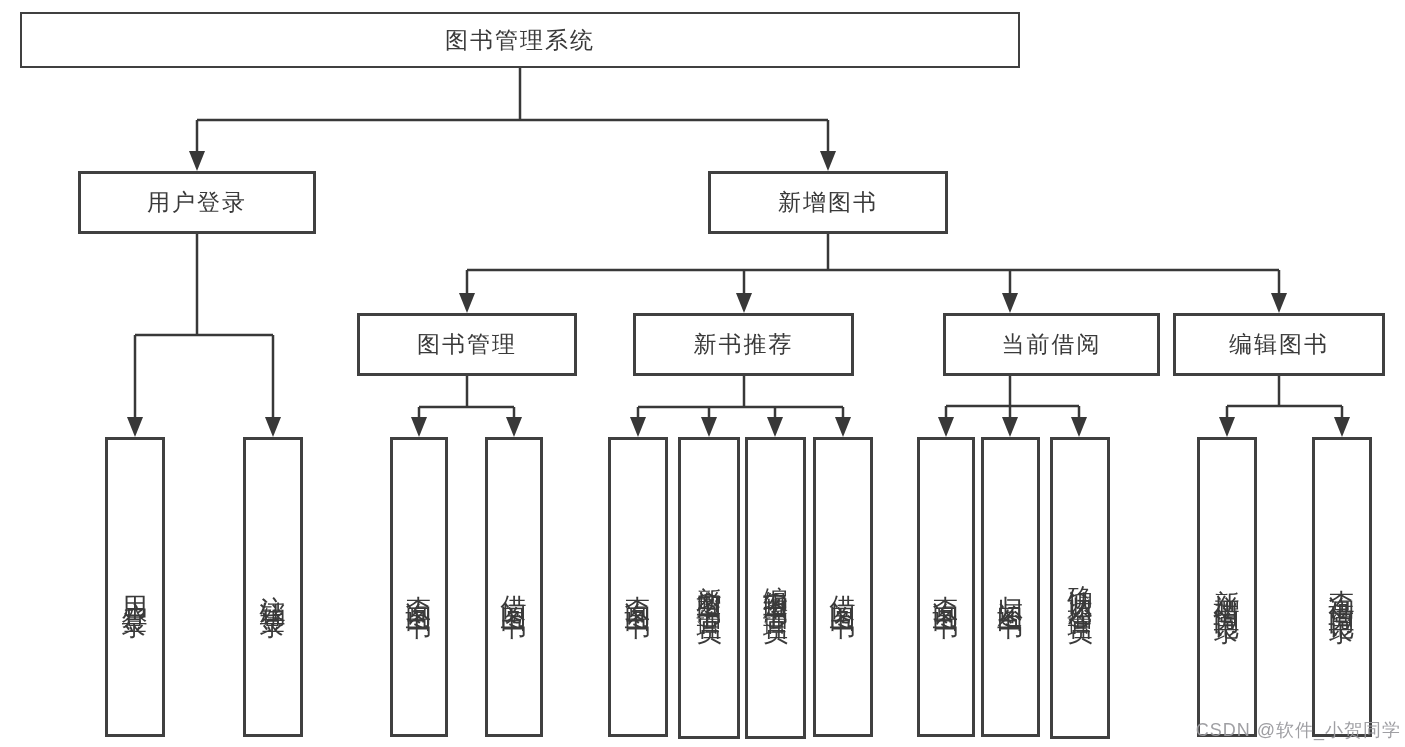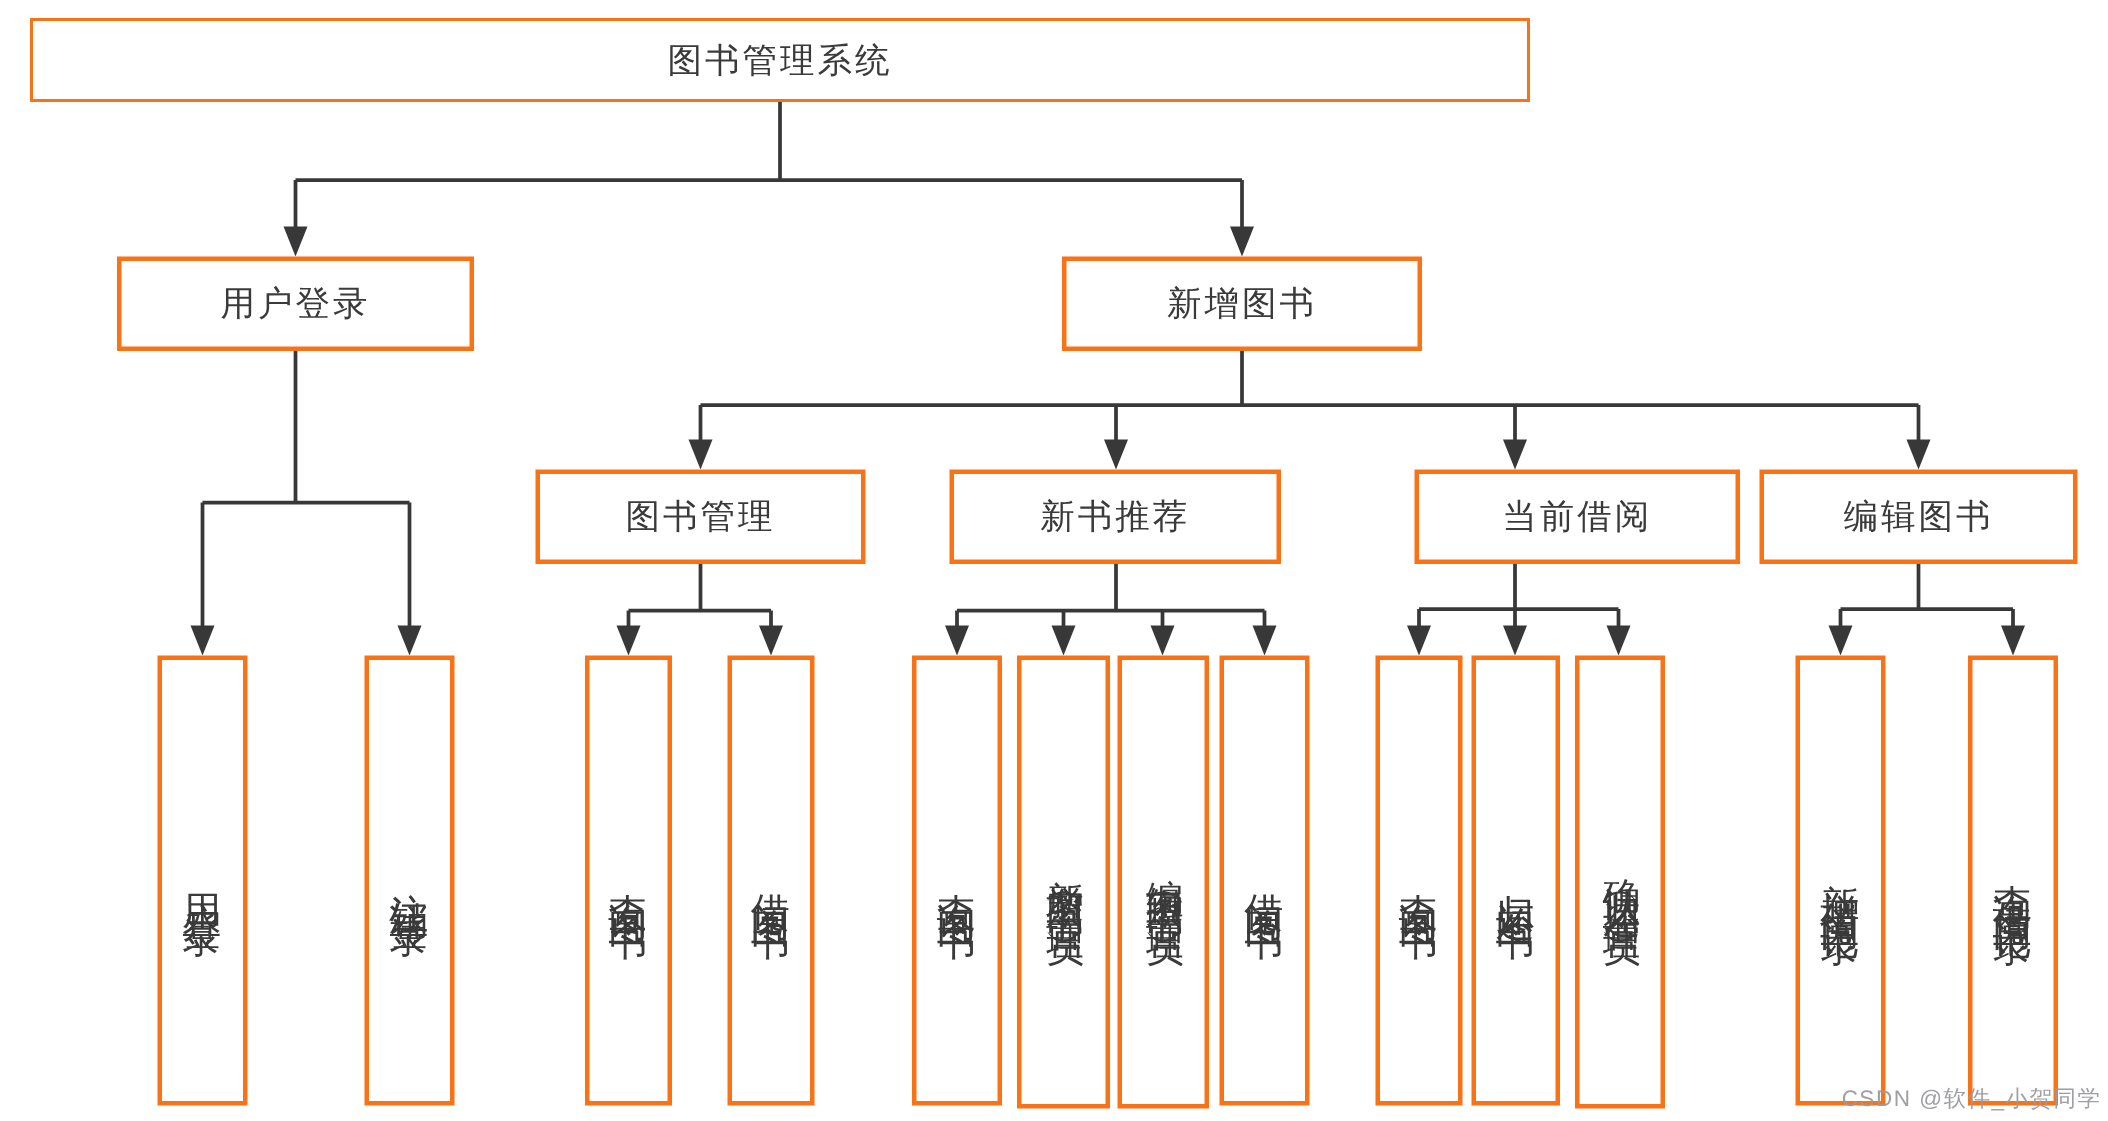--- a/index.html
+++ b/index.html
@@ -16,21 +16,21 @@
   }
   .connectors {
     position: absolute;
     left: 0; top: 0;
     width: 1405px;
     height: 747px;
   }
   .box {
     position: absolute;
     box-sizing: border-box;
-    border: 3px solid #f97316;
+    border: 3px solid #404040;
     background: #ffffff;
     color: #3a3a3a;
     display: flex;
     align-items: center;
     justify-content: center;
     text-align: center;
   }
   .box.h {
     font-size: 23px;
     letter-spacing: 2px;
@@ -47,21 +47,21 @@
     line-height: 1;
   }
   .box.v.tight {
     letter-spacing: 5px;
     font-size: 25px;
   }
   .watermark {
     position: absolute;
     right: 4px;
     bottom: 5px;
-    font-size: 15px;
+    font-size: 18px;
     letter-spacing: 1px;
     color: rgba(154, 154, 158, 0.95);
     white-space: nowrap;
   }
 </style>
 </head>
 <body>
 
 <div class="canvas">
 

